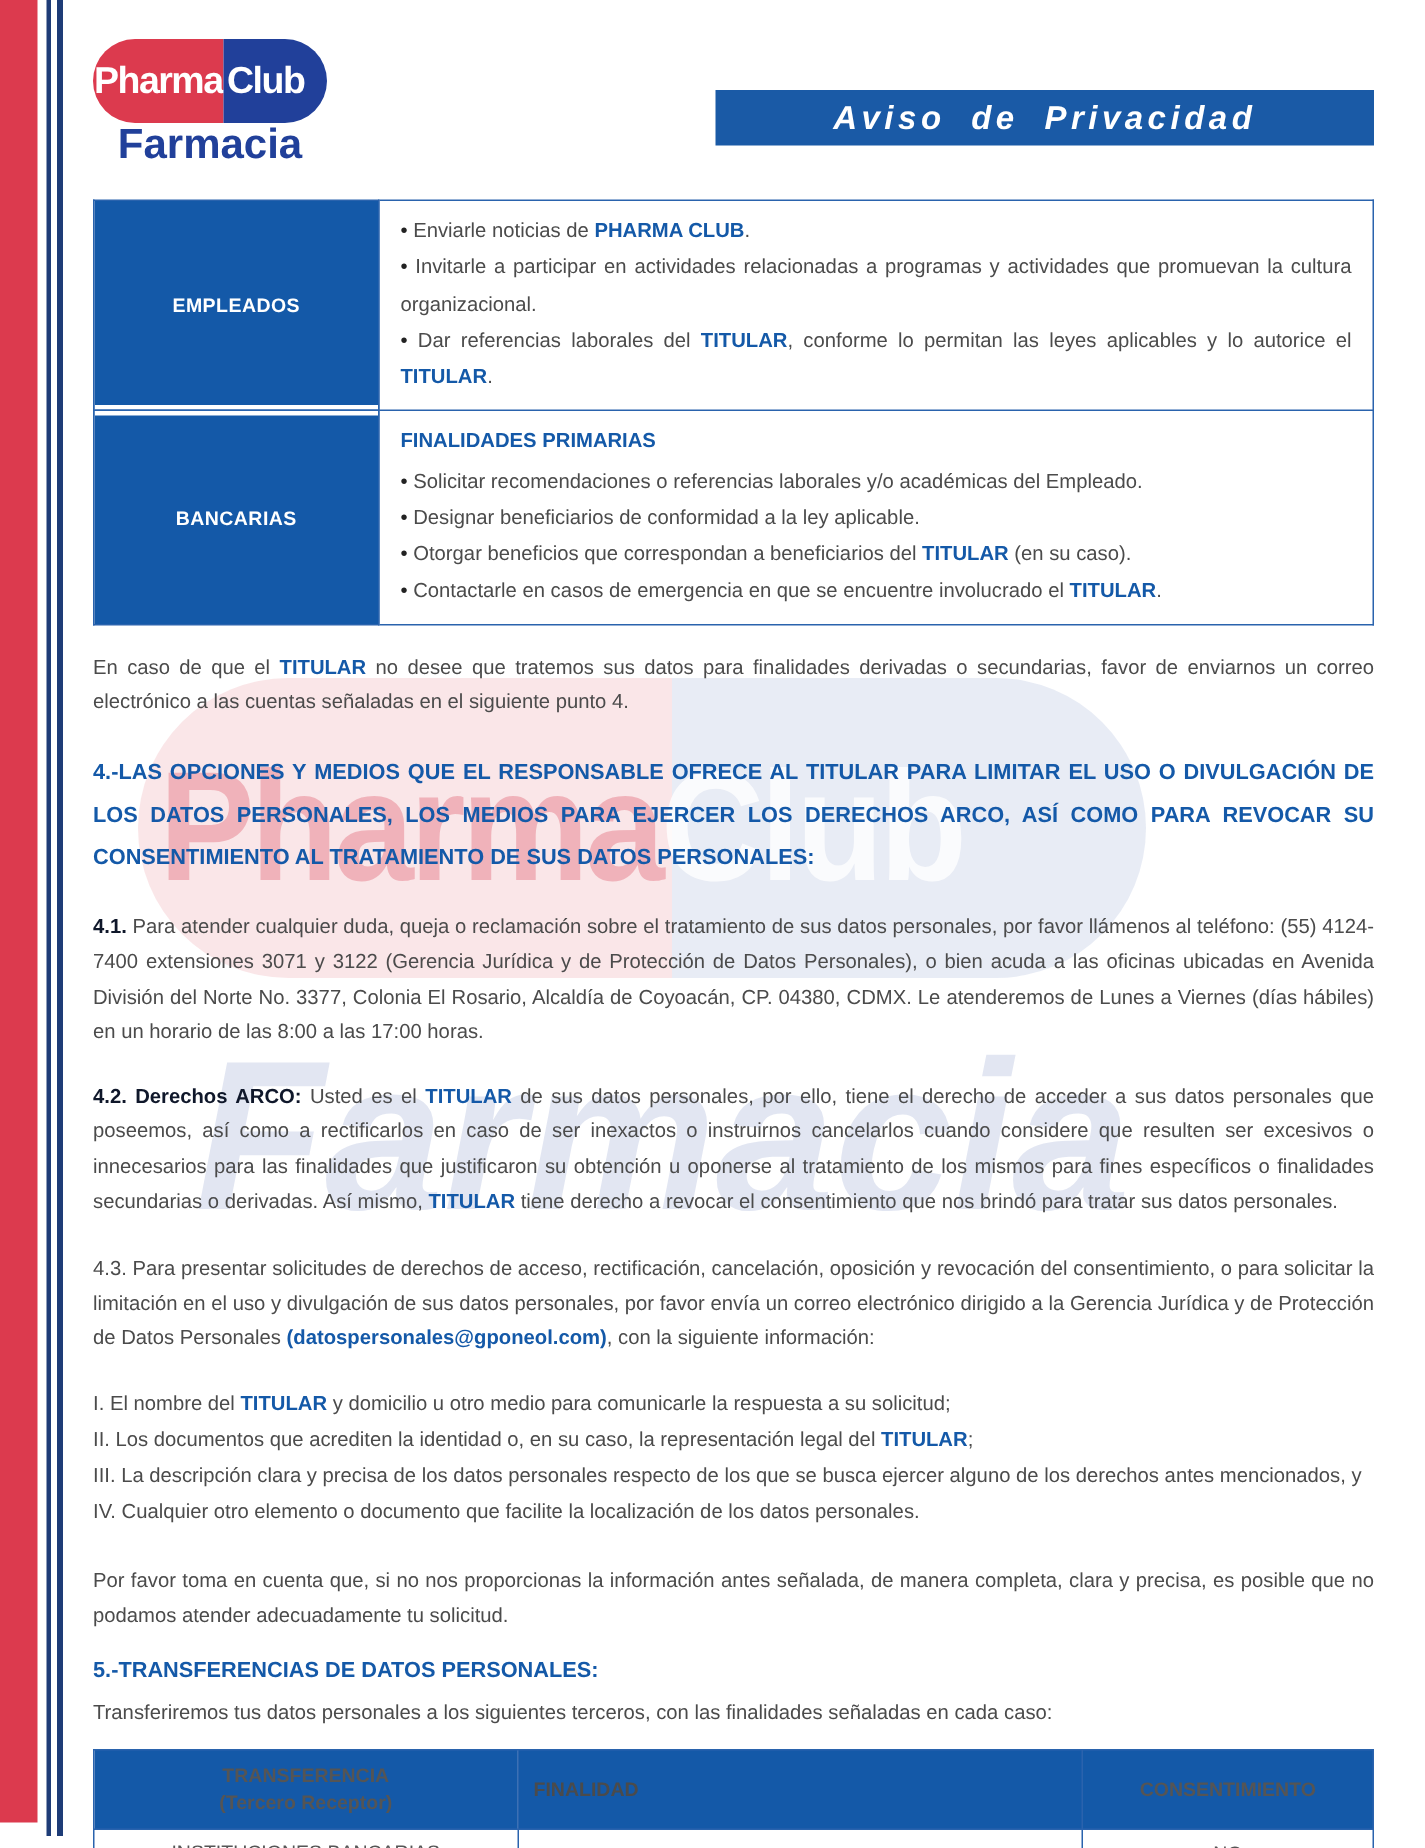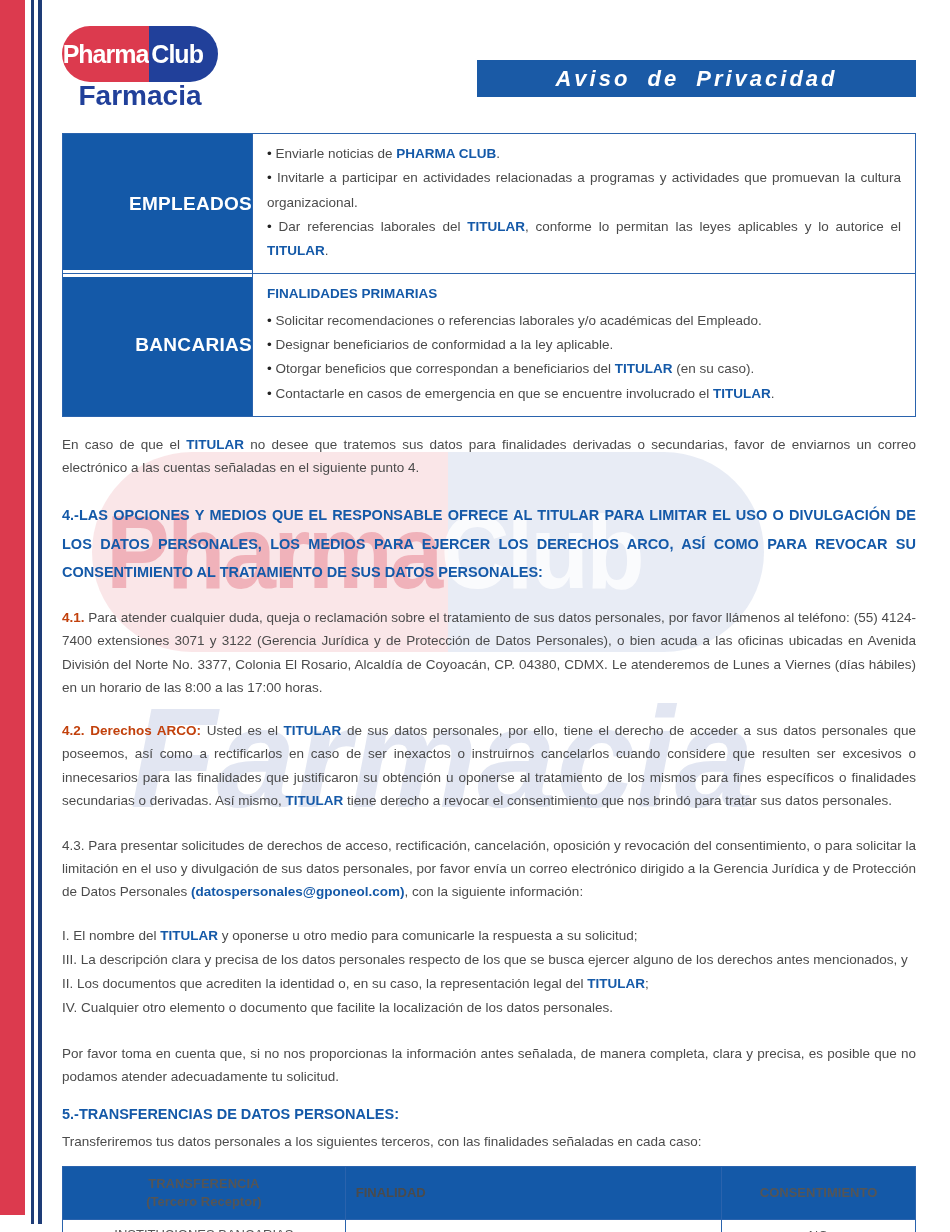--- a/index.html
+++ b/index.html
@@ -40,35 +40,35 @@
   .privacy-banner { position:absolute; left:477px; top:60px; width:439px; height:37px;
     background:#1A5AA6; z-index:3; display:flex; align-items:center; justify-content:center;
     color:#fff; font-weight:bold; font-style:italic; font-size:22px;
     letter-spacing:3px; word-spacing:8px; }
 
   
   .content { position:absolute; left:62px; top:133px; width:854px; z-index:1; }
 
   table { border-collapse:collapse; width:854px; }
   .t1 td { border:1.5px solid #2A63AD; vertical-align:middle; }
-  .t1 .label-cell { width:190px; background:#1459A8; text-align:right;
-    color:#fff; font-weight:bold; font-size:19px; letter-spacing:0.3px;
+  .t1 .label-cell { width:190px; background:#1459A8; text-align:center;
+    color:#fff; font-weight:bold; font-size:13px; letter-spacing:0.3px;
     box-shadow: inset 0 3px 0 0 #fff, inset 0 -3px 0 0 #fff; }
   .t1 tr:first-child .label-cell { box-shadow: inset 0 -3px 0 0 #fff; }
   .t1 tr:last-child  .label-cell { box-shadow: inset 0 3px 0 0 #fff; }
   .t1 .content-cell { padding:8px 14px 10px 14px; font-size:13.5px; line-height:1.8;
     text-align:justify; color:#4b4b4b; }
   .bullet { text-align:justify; }
   .bullet::before { content:"\2022\00a0"; color:#222; }
   .cell-heading { color:#1459A8; font-weight:bold; font-size:13.5px; margin-bottom:2px; }
 
   .para { font-size:13.5px; line-height:1.72; text-align:justify; color:#4b4b4b; }
   .h-blue { color:#1459A8; font-weight:bold; font-size:14.5px; line-height:1.95; text-align:justify; }
   .s-blue { color:#1459A8; font-weight:bold; }
-  .s-dark { color:#c2410c; font-weight:bold; }
+  .s-dark { color:#0f172a; font-weight:bold; }
   .roman-list div { font-size:13.5px; line-height:1.78; text-align:left; }
 
   .mt16 { margin-top:16px; }  .mt20 { margin-top:20px; }
   .mt22 { margin-top:22px; }  .mt24 { margin-top:12px; }
   .mt12 { margin-top:12px; }  .mt2  { margin-top:2px; }
 
   .t2 th, .t2 td { border:1.5px solid #2A63AD; }
   .t2 th { background:#1459A8; color:#fff; font-weight:bold; font-size:17px;
     padding:18px 6px; line-height:1.3; text-align:center; }
   .t2 .c1 { width:283px; text-align:center; font-size:13px; color:#555; padding:6px 8px; line-height:1.4; }
@@ -131,23 +131,23 @@
 
   <p class="para mt16"><span>En caso de que el </span><span class="s-blue">TITULAR</span><span> no desee que tratemos sus datos para finalidades derivadas o secundarias, favor de enviarnos un correo electrónico a las cuentas señaladas en el siguiente punto 4.</span></p>
 
   <div class="h-blue mt22">4.-LAS OPCIONES Y MEDIOS QUE EL RESPONSABLE OFRECE AL TITULAR PARA LIMITAR EL USO O DIVULGACIÓN DE LOS DATOS PERSONALES, LOS MEDIOS PARA EJERCER LOS DERECHOS ARCO, ASÍ COMO PARA REVOCAR SU CONSENTIMIENTO AL TRATAMIENTO DE SUS DATOS PERSONALES:</div>
 
   <p class="para mt20"><span class="s-dark">4.1.</span><span> Para atender cualquier duda, queja o reclamación sobre el tratamiento de sus datos personales, por favor llámenos al teléfono: (55) 4124-7400 extensiones 3071 y 3122 (Gerencia Jurídica y de Protección de Datos Personales), o bien acuda a las oficinas ubicadas en Avenida División del Norte No. 3377, Colonia El Rosario, Alcaldía de Coyoacán, CP. 04380, CDMX. Le atenderemos de Lunes a Viernes (días hábiles) en un horario de las 8:00 a las 17:00 horas.</span></p>
   <p class="para mt20"><span class="s-dark">4.2. Derechos ARCO:</span><span> Usted es el </span><span class="s-blue">TITULAR</span><span> de sus datos personales, por ello, tiene el derecho de acceder a sus datos personales que poseemos, así como a rectificarlos en caso de ser inexactos o instruirnos cancelarlos cuando considere que resulten ser excesivos o innecesarios para las finalidades que justificaron su obtención u oponerse al tratamiento de los mismos para fines específicos o finalidades secundarias o derivadas. Así mismo, </span><span class="s-blue">TITULAR</span><span> tiene derecho a revocar el consentimiento que nos brindó para tratar sus datos personales.</span></p>
   <p class="para mt22"><span>4.3. Para presentar solicitudes de derechos de acceso, rectificación, cancelación, oposición y revocación del consentimiento, o para solicitar la limitación en el uso y divulgación de sus datos personales, por favor envía un correo electrónico dirigido a la Gerencia Jurídica y de Protección de Datos Personales </span><span class="s-blue">(datospersonales@gponeol.com)</span><span>, con la siguiente información:</span></p>
 
   <div class="roman-list mt20">
-    <div><span>I. El nombre del </span><span class="s-blue">TITULAR</span><span> y oponerse u otro medio para comunicarle la respuesta a su solicitud;</span></div>
+    <div><span>I. El nombre del </span><span class="s-blue">TITULAR</span><span> y domicilio u otro medio para comunicarle la respuesta a su solicitud;</span></div>
+    <div><span>II. Los documentos que acrediten la identidad o, en su caso, la representación legal del </span><span class="s-blue">TITULAR</span><span>;</span></div>
     <div><span>III. La descripción clara y precisa de los datos personales respecto de los que se busca ejercer alguno de los derechos antes mencionados, y</span></div>
-    <div><span>II. Los documentos que acrediten la identidad o, en su caso, la representación legal del </span><span class="s-blue">TITULAR</span><span>;</span></div>
     <div><span>IV. Cualquier otro elemento o documento que facilite la localización de los datos personales.</span></div>
   </div>
 
   <p class="para mt22"><span>Por favor toma en cuenta que, si no nos proporcionas la información antes señalada, de manera completa, clara y precisa, es posible que no podamos atender adecuadamente tu solicitud.</span></p>
 
   <div class="h-blue mt24">5.-TRANSFERENCIAS DE DATOS PERSONALES:</div>
   <p class="para mt2"><span>Transferiremos tus datos personales a los siguientes terceros, con las finalidades señaladas en cada caso:</span></p>
 
   <table class="t2 mt12">
     <tbody>

